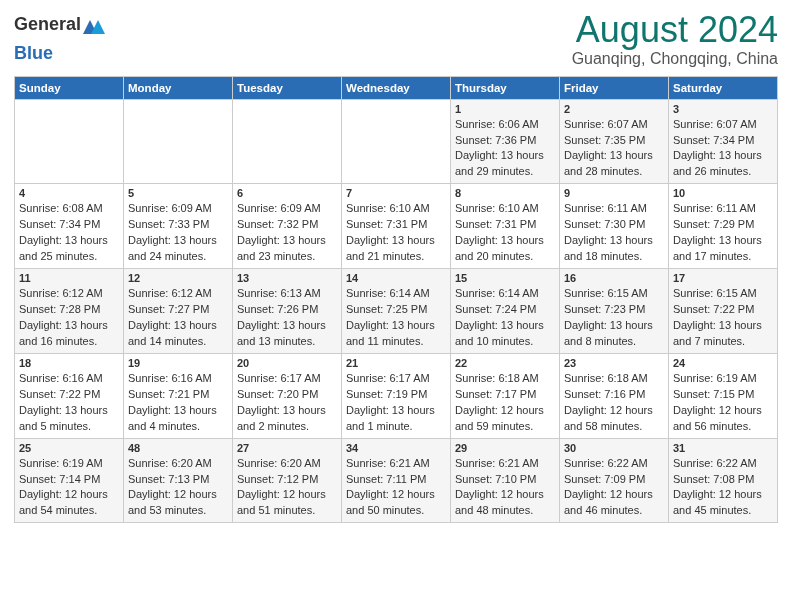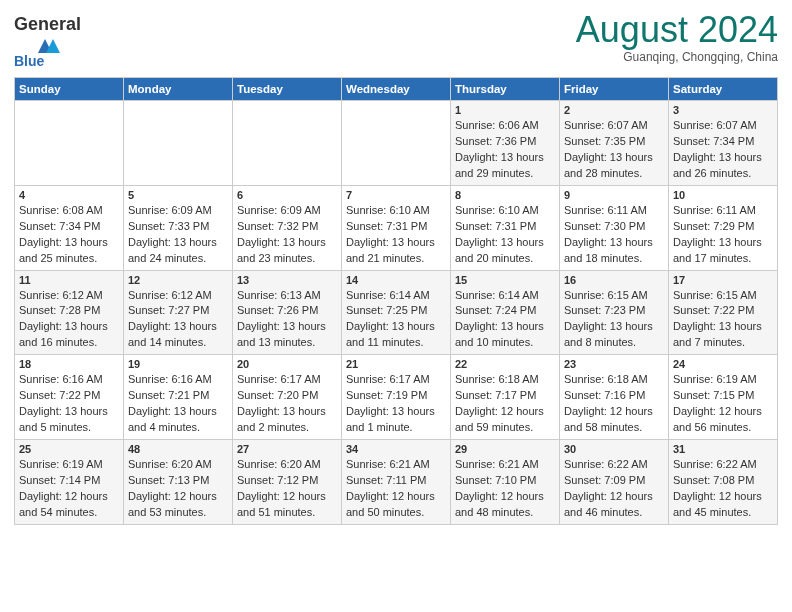--- a/index.html
+++ b/index.html
@@ -23,48 +23,48 @@
     .logo {
       display: flex;
       flex-direction: column;
       align-items: flex-start;
       margin-top: 4px;
     }
     .logo-text {
       display: flex;
       align-items: center;
       gap: 0;
-      flex-direction: column;
     }
     .logo-general {
       font-size: 18px;
       font-weight: bold;
       color: #333;
     }
     .logo-blue {
-      font-size: 14px;
+      font-size: 18px;
       font-weight: bold;
       color: #2a6db5;
+      margin-top: 8px;
     }
     .logo-icon {
       width: 22px;
       height: 18px;
       margin-left: 2px;
     }
     .title-block {
       text-align: right;
     }
     .month-title {
       font-size: 36px;
       font-weight: normal;
       color: #0f766e;
       line-height: 1.1;
     }
     .location {
-      font-size: 12px;
+      font-size: 16px;
       color: #555;
     }
     table {
       width: 100%;
       border-collapse: collapse;
       table-layout: fixed;
     }
     thead tr th {
       background-color: #2a6db5;
       color: #fff;

